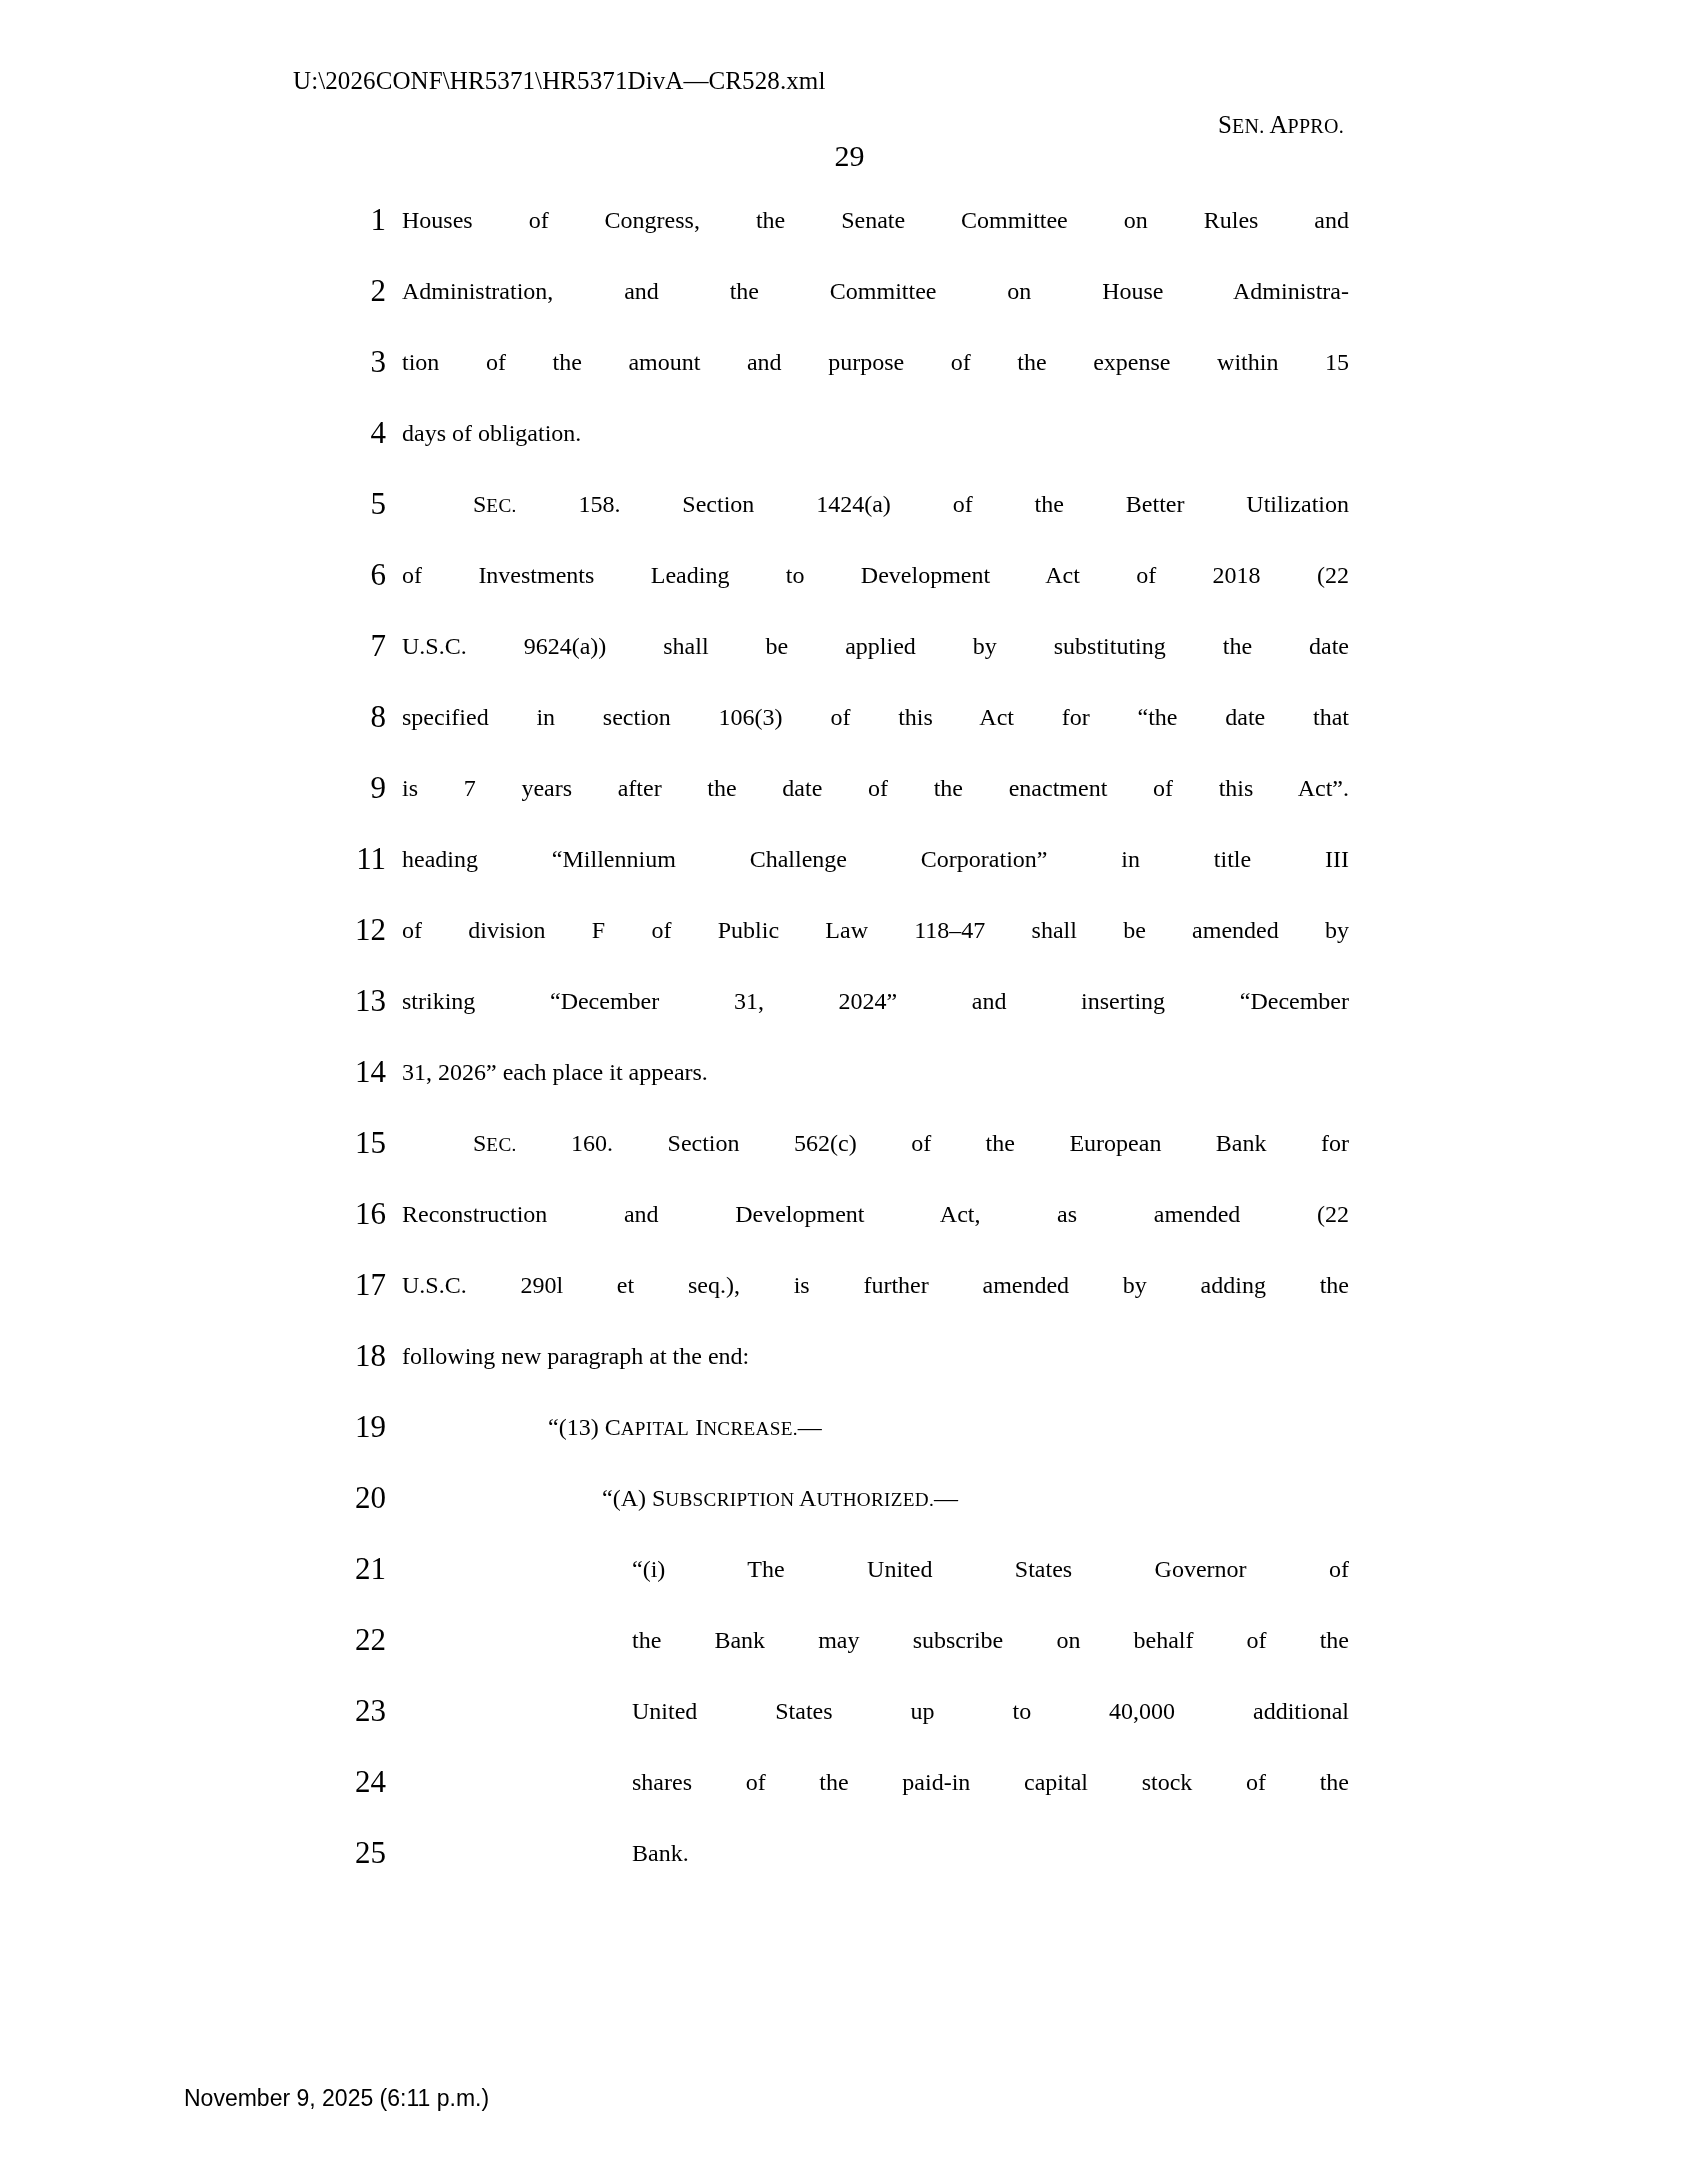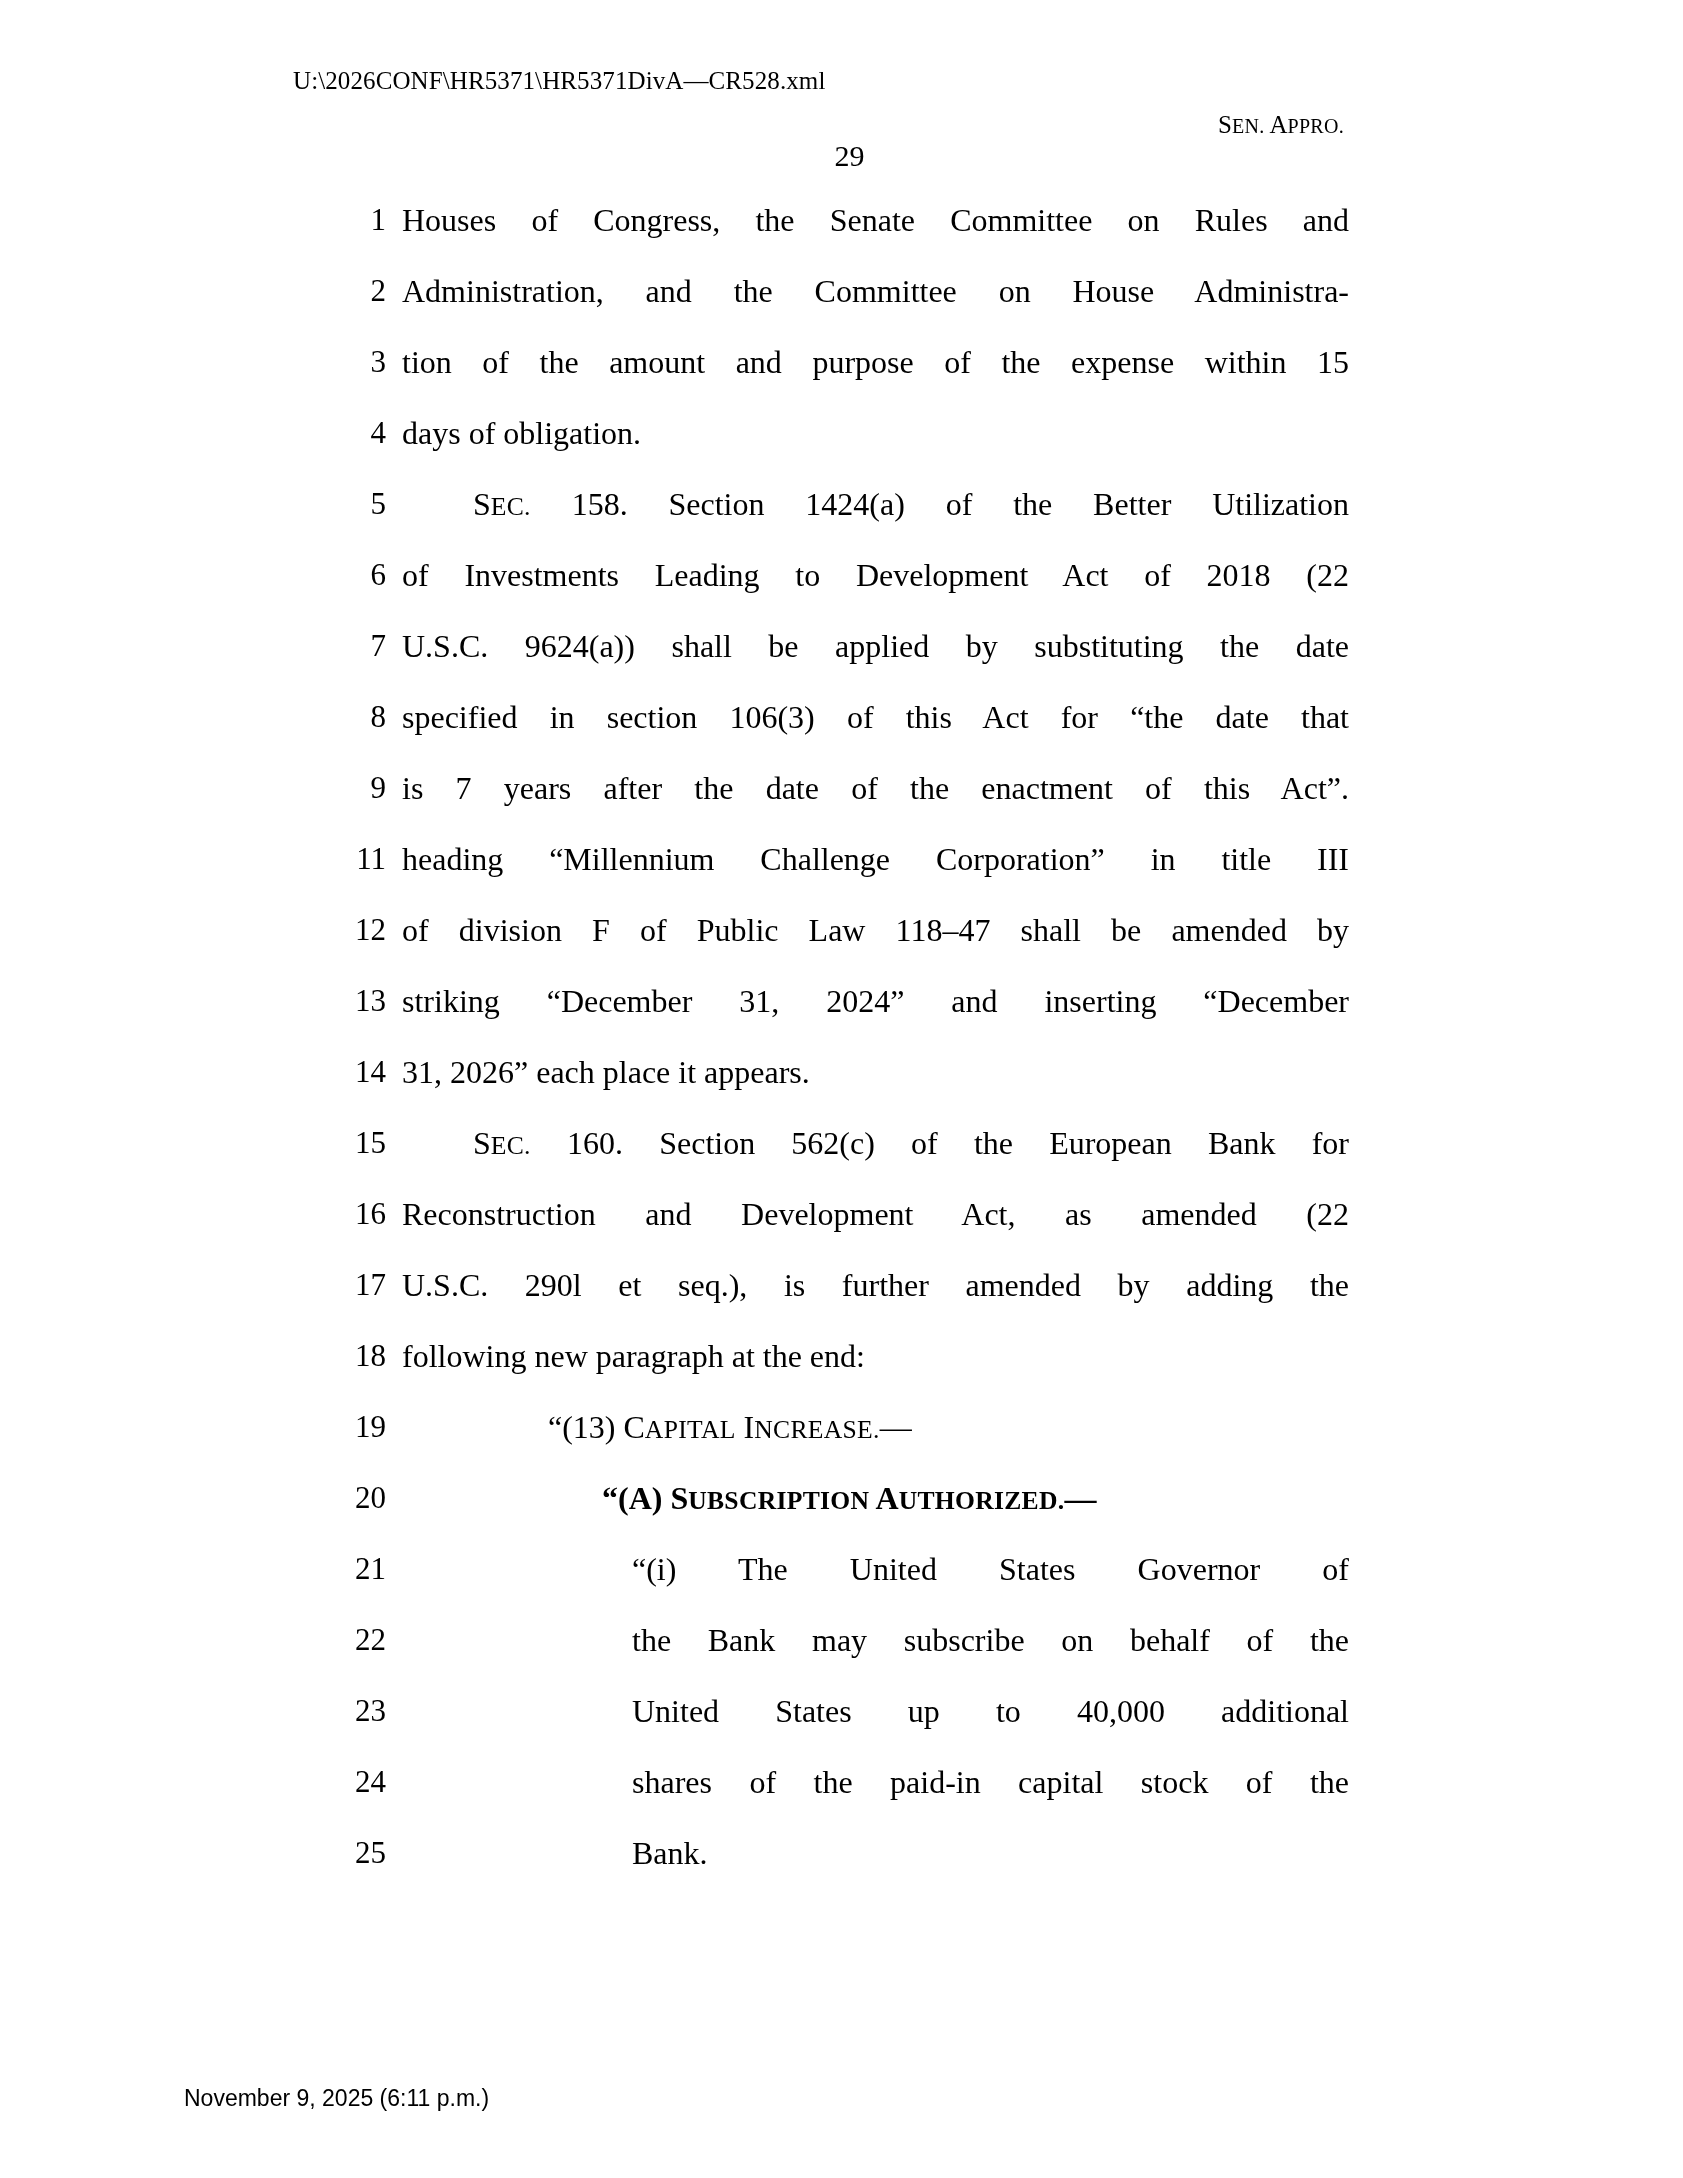--- a/index.html
+++ b/index.html
@@ -80,31 +80,31 @@
     top: 6px;
     width: 51px;
     text-align: right;
     font-size: 31px;
     line-height: 40px;
   }
   .ltext {
     position: absolute;
     top: 4px;
     right: 342px;
-    font-size: 32px;
+    font-size: 24px;
     line-height: 44px;
     text-align: justify;
     text-align-last: justify;
     white-space: normal;
   }
   
   .ind0 { left: 394px; }   
   .ind1 { left: 465px; }   
   .ind2 { left: 540px; }   
-  .ind3 { left: 594px; font-weight: bold; }   
+  .ind3 { left: 594px; }   
   .ind4 { left: 624px; }   
 
   
   .nojust { text-align: right; text-align-last: left; }
 
   
   .footer {
     position: absolute;
     left: 176px;
     top: 2085px;

